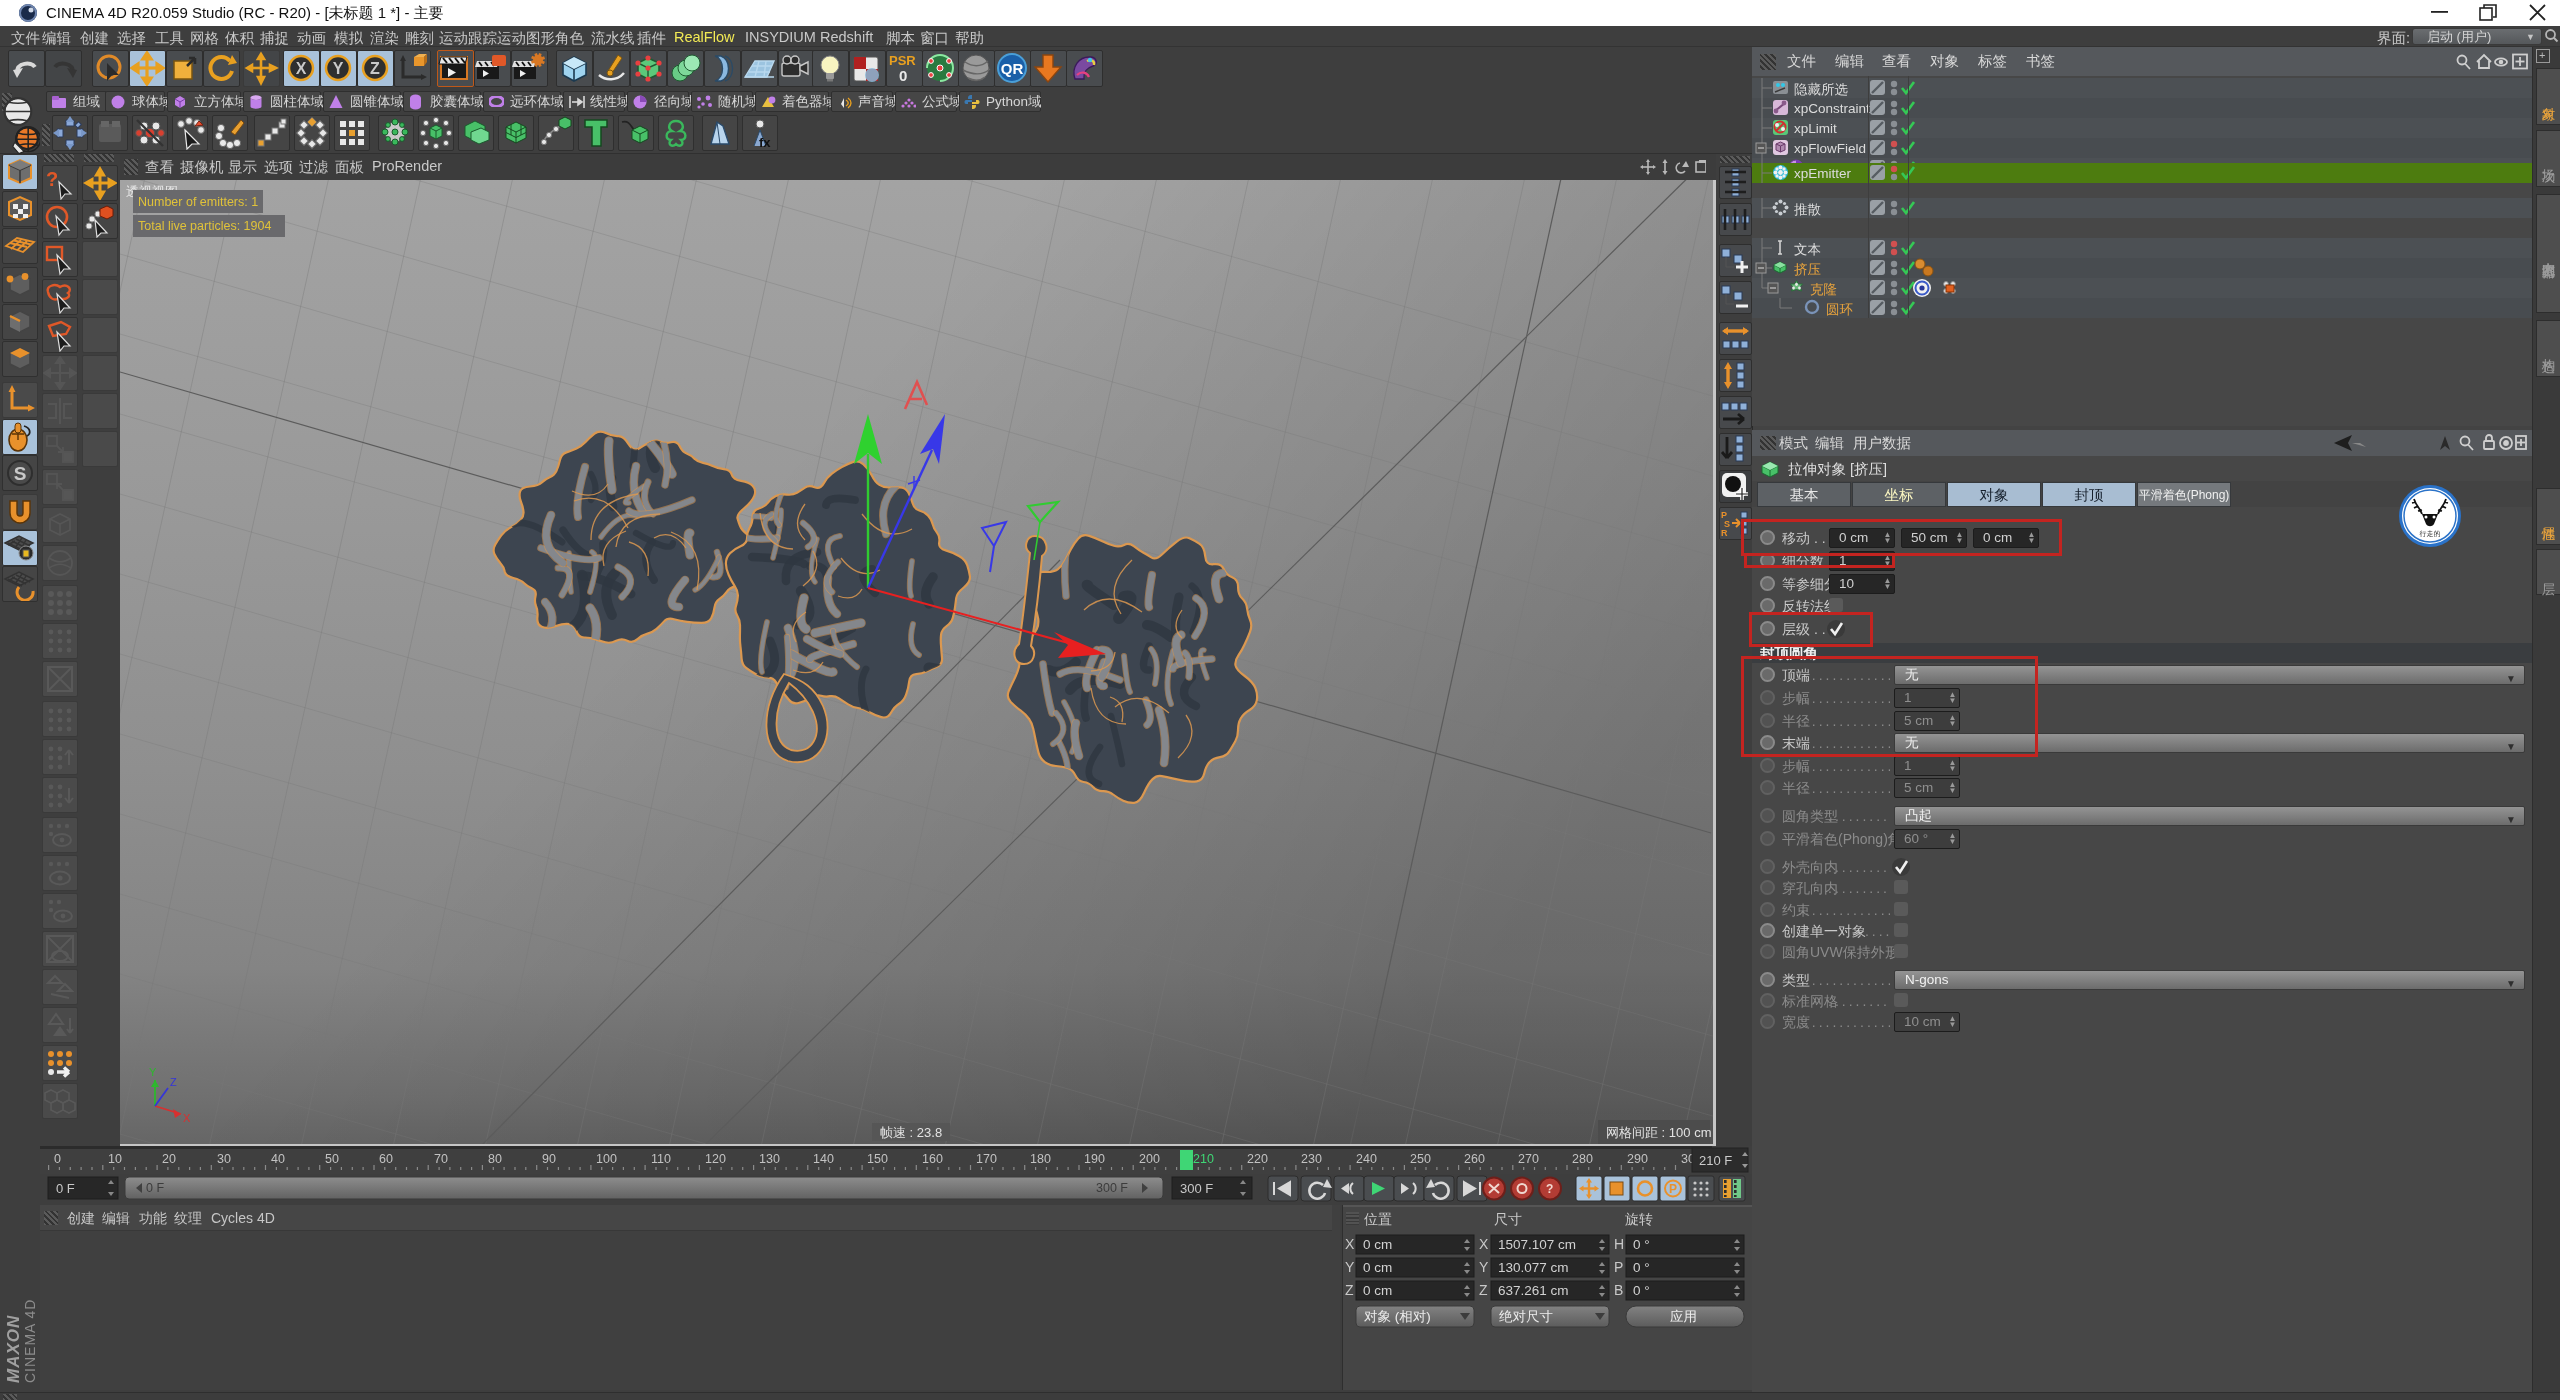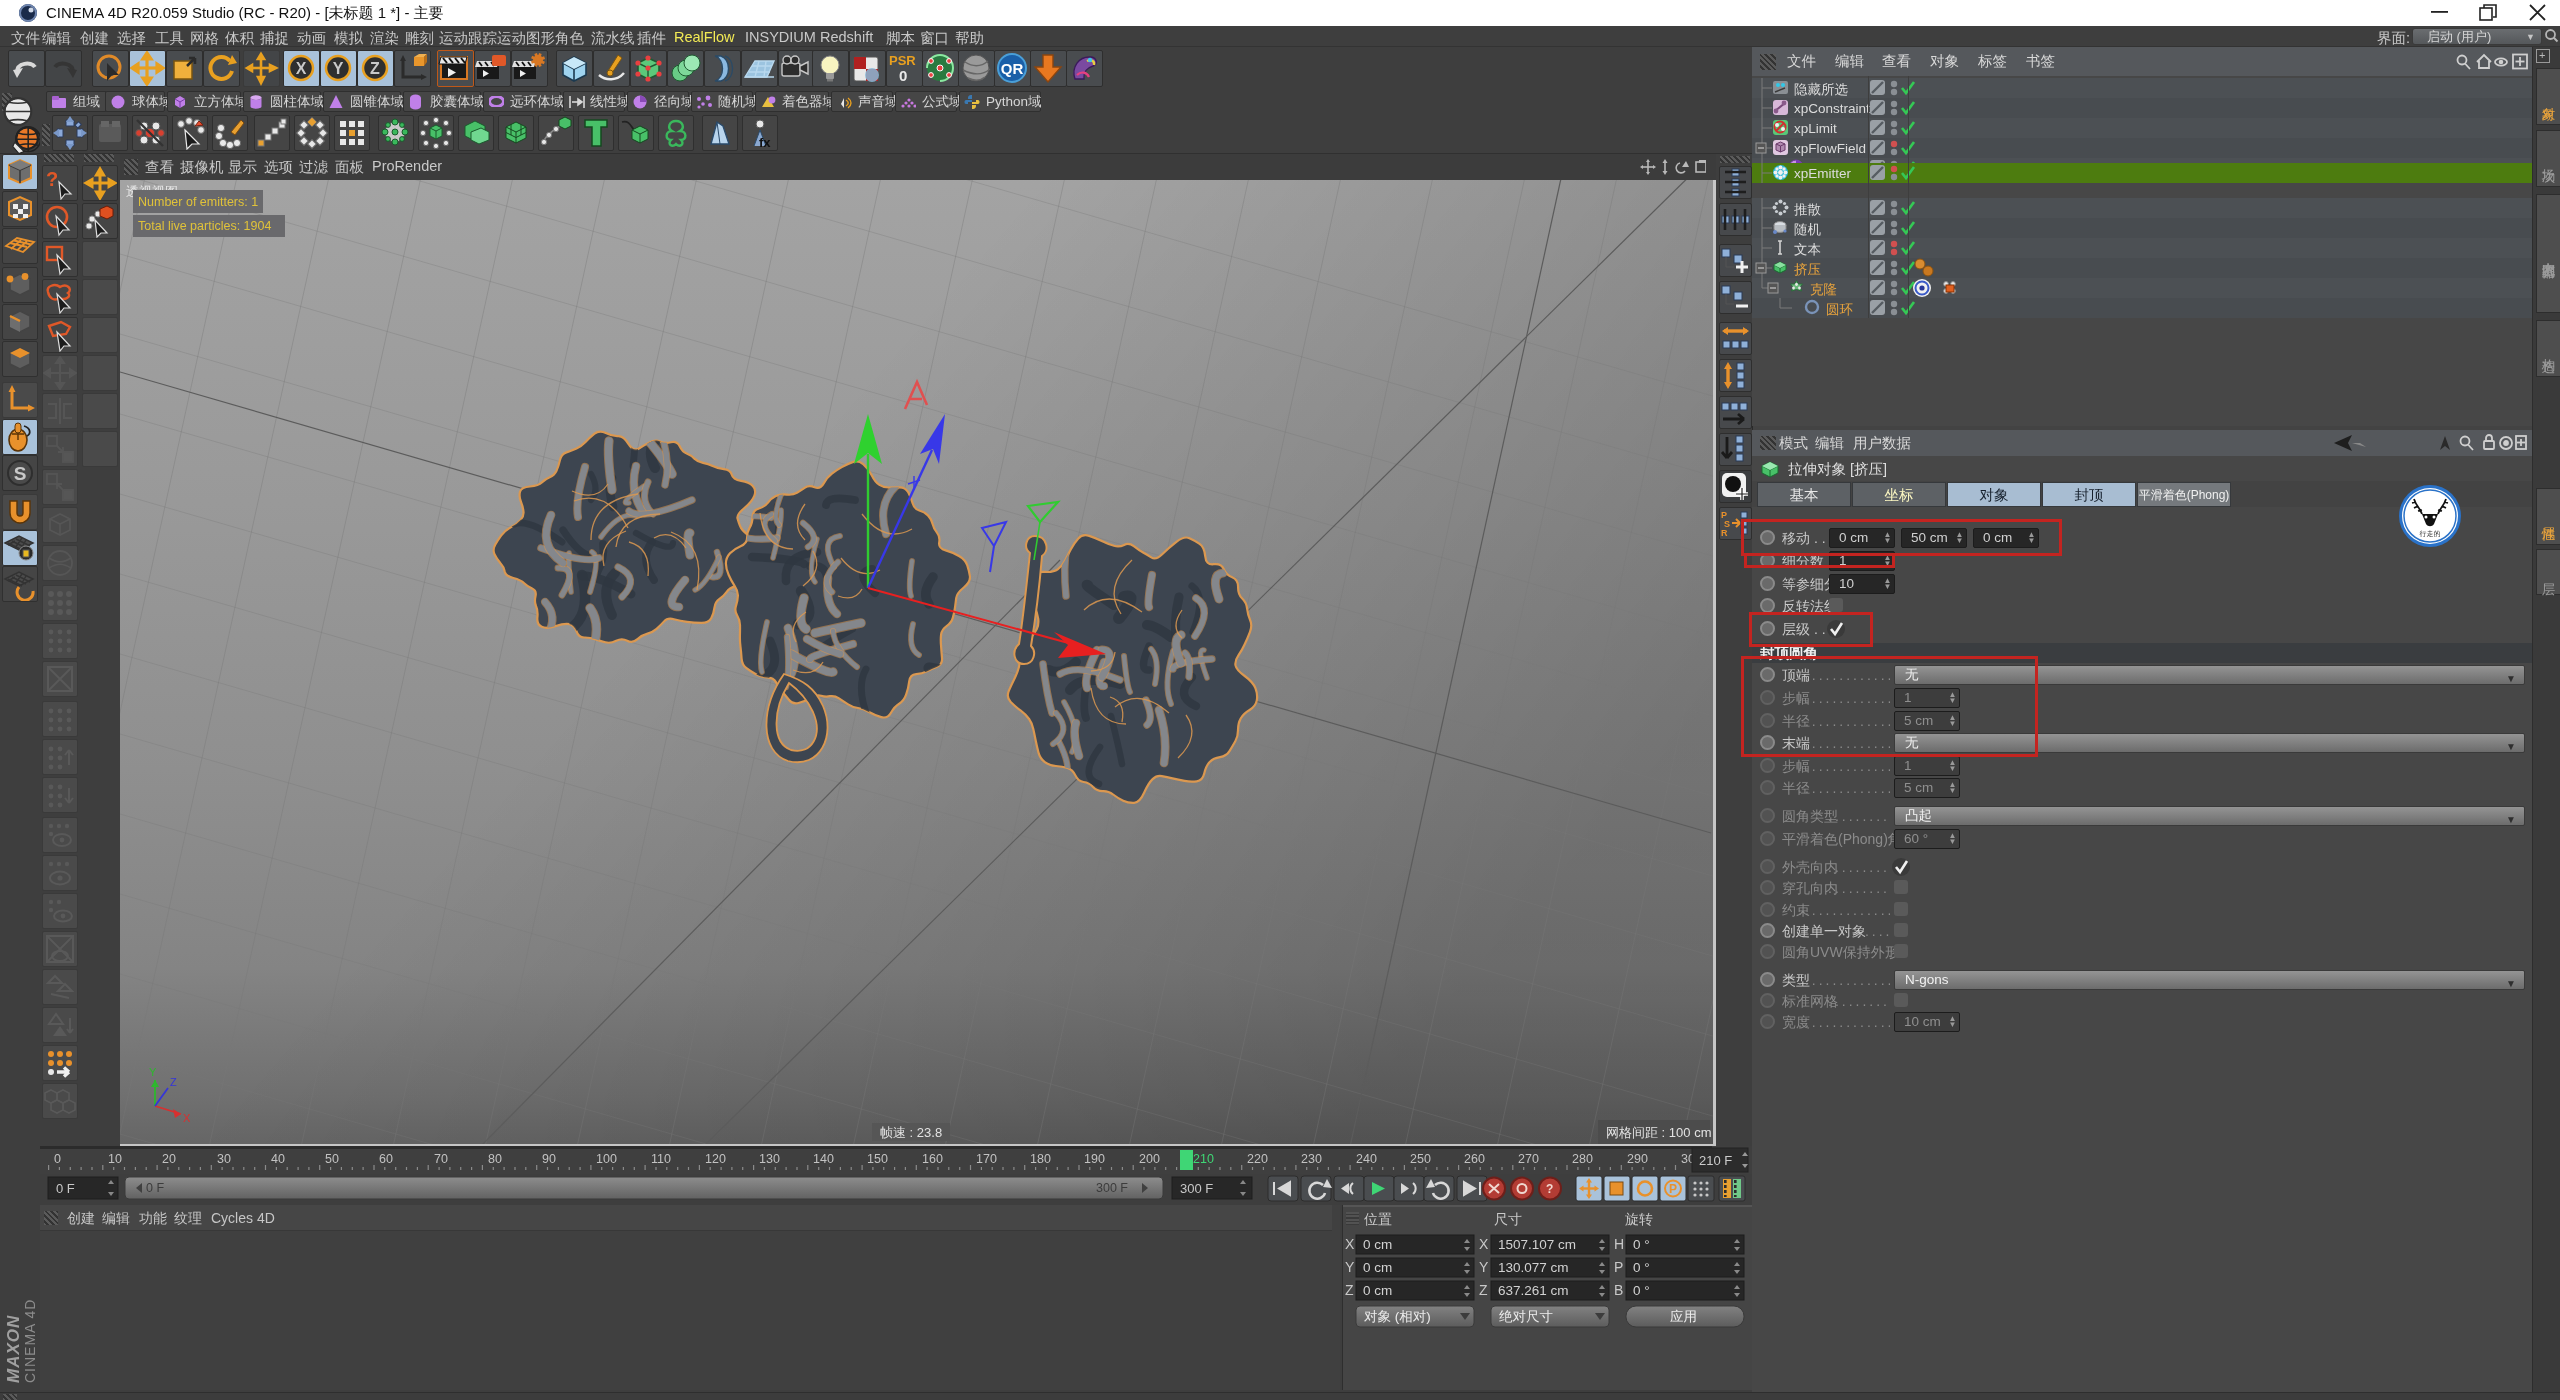--- a/index.html
+++ b/index.html
@@ -1987,42 +1987,20 @@
         </svg>
         <span class="nm" style="left:42px">推散</span>
         <svg class="abs" style="left:118px;top:1px" width="60" height="18" viewBox="0 0 60 18">
           <rect x="0" y="1" width="15" height="15" rx="3" fill="#9aa0a6"></rect>
           <line x1="2" y1="14" x2="13" y2="3" stroke="#565c62" stroke-width="2.4"></line>
           <circle cx="24" cy="5" r="3.2" fill="#8a8f94"></circle>
           <circle cx="24" cy="13" r="3.2" fill="#8a8f94"></circle>
           <path d="M32 9 L36 14 L44 3" fill="none" stroke="#35c855" stroke-width="2.6"></path>
         </svg>
       </div>
-      <div class="omrow" style="top:142px;background:#484c50">
-        <svg class="abs" style="left:0;top:0" width="60" height="20" viewBox="0 0 60 20">
-          <g stroke="#7a7a7a" stroke-width="1">
-            <line x1="10" y1="0" x2="10" y2="20"></line>
-            <line x1="10" y1="10" x2="20" y2="10"></line>
-          </g>
-        </svg>
-        <svg class="abs" style="left:20px;top:1px" width="17" height="17" viewBox="0 0 17 17">
-          <ellipse cx="8" cy="6" rx="6" ry="3.4" fill="#d8dde2" stroke="#888"></ellipse>
-          <path d="M2 6 L2 10 A6 3.4 0 0 0 14 10 L14 6" fill="#b8bdc2" stroke="#888"></path>
-          <circle cx="3" cy="13" r="2" fill="#6888c8"></circle>
-          <circle cx="13" cy="12" r="1.6" fill="#6888c8"></circle>
-        </svg>
-        <span class="nm" style="left:42px">随机</span>
-        <svg class="abs" style="left:118px;top:1px" width="60" height="18" viewBox="0 0 60 18">
-          <rect x="0" y="1" width="15" height="15" rx="3" fill="#9aa0a6"></rect>
-          <line x1="2" y1="14" x2="13" y2="3" stroke="#565c62" stroke-width="2.4"></line>
-          <circle cx="24" cy="5" r="3.2" fill="#8a8f94"></circle>
-          <circle cx="24" cy="13" r="3.2" fill="#8a8f94"></circle>
-          <path d="M32 9 L36 14 L44 3" fill="none" stroke="#35c855" stroke-width="2.6"></path>
-        </svg>
-      </div>
       <div class="omrow" style="top:162px;background:#4c5054">
         <svg class="abs" style="left:0;top:0" width="60" height="20" viewBox="0 0 60 20">
           <g stroke="#7a7a7a" stroke-width="1">
             <line x1="10" y1="0" x2="10" y2="20"></line>
             <line x1="10" y1="10" x2="20" y2="10"></line>
           </g>
         </svg>
         <svg class="abs" style="left:20px;top:1px" width="17" height="17" viewBox="0 0 17 17">
           <path d="M8 2 L8 15 M6 2 L10 2 M6 15 L10 15" stroke="#d2d2d2" stroke-width="1.6"></path>
         </svg>

